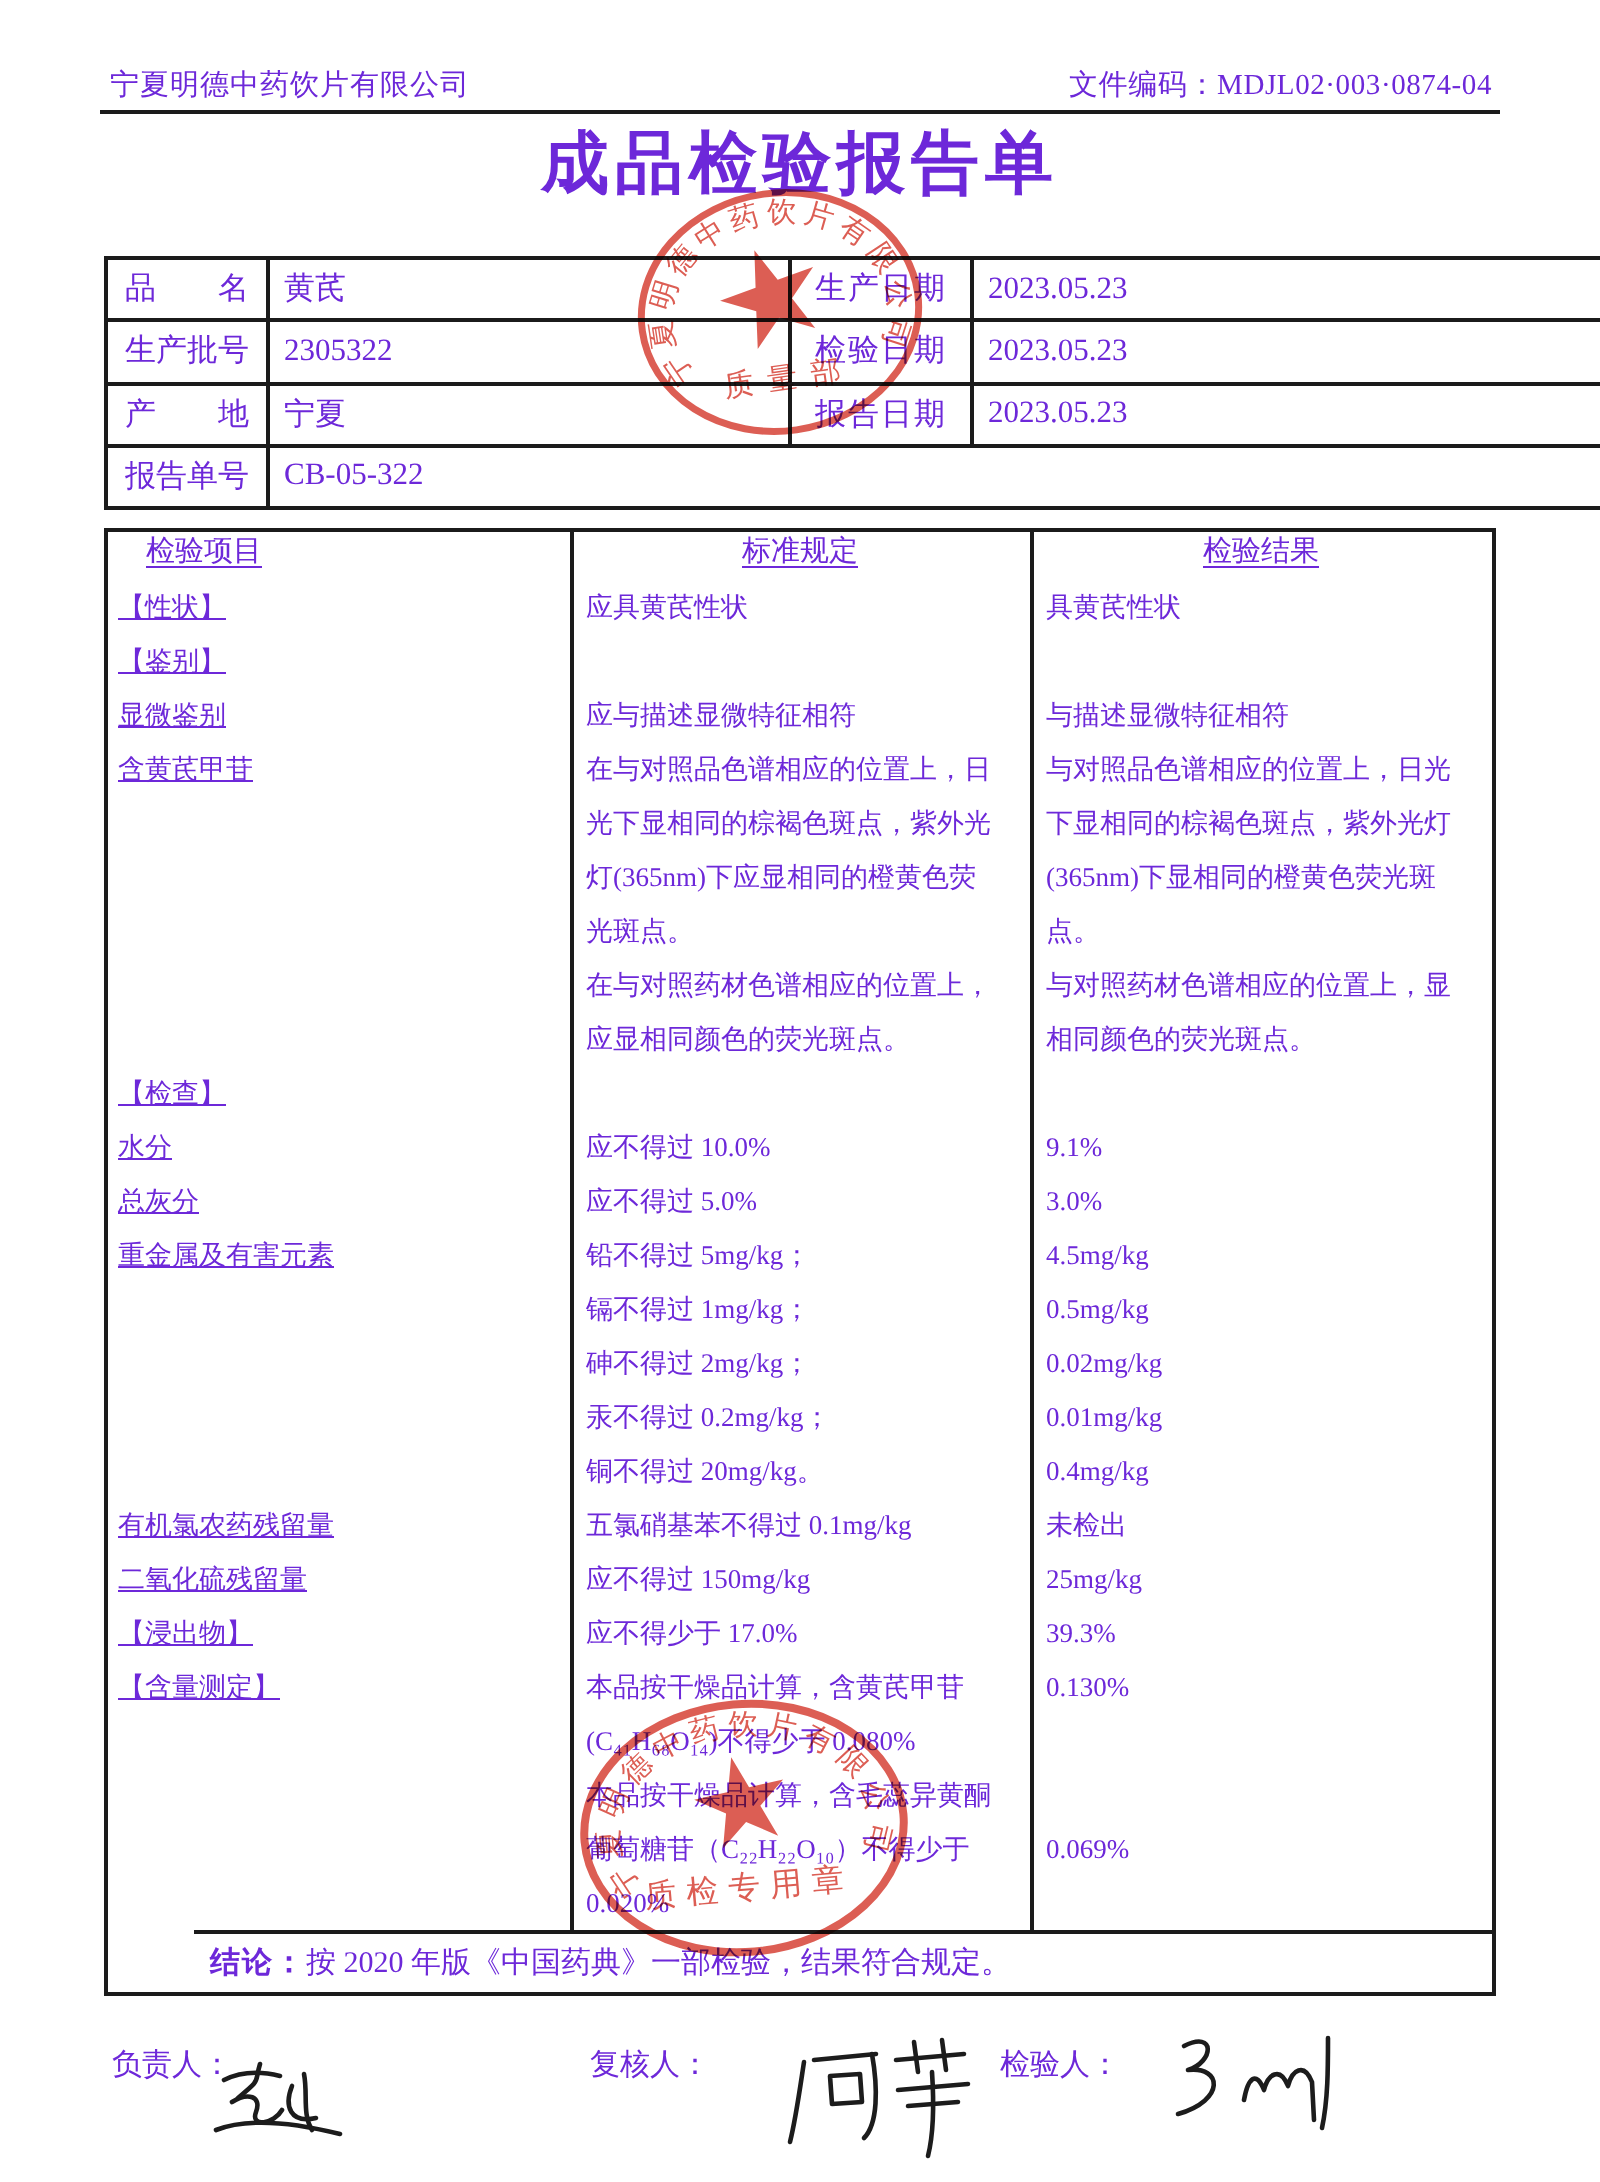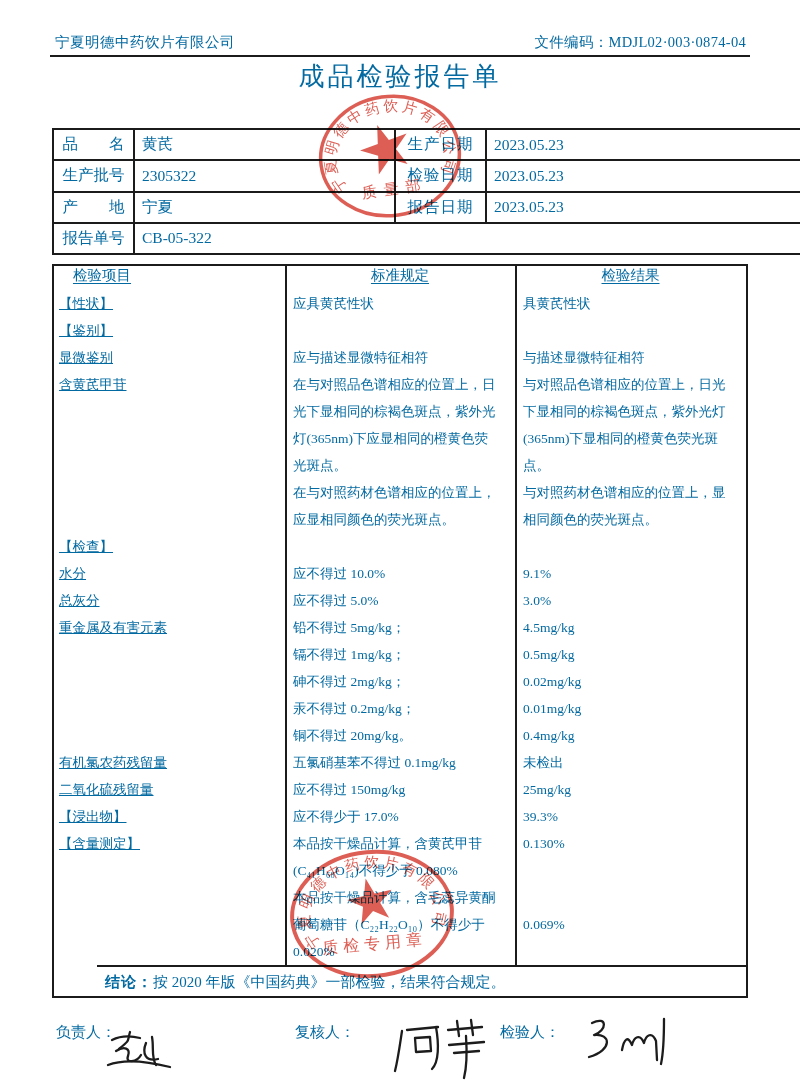--- a/index.html
+++ b/index.html
@@ -1,24 +1,24 @@
 <!DOCTYPE html>
 <html><head>
 <meta charset="utf-8">
 <style>
   html,body{margin:0;padding:0;background:#ffffff;}
   .page{position:relative;width:800px;height:1091px;background:#fff;overflow:hidden;
-        font-family:"Liberation Serif","DejaVu Serif",serif;color:#0369a1;}
+        font-family:"Liberation Serif","DejaVu Serif",serif;color:#6d28d9;}
   
   .tophead{position:absolute;left:52px;top:33px;width:696px;height:20px;font-size:14.5px;}
   .tophead .company{position:absolute;left:3px;top:0;letter-spacing:0.5px;}
   .tophead .doccode{position:absolute;right:2px;top:0;letter-spacing:0.3px;}
   .rule{position:absolute;left:50px;top:55px;width:700px;height:2px;background:#1b1b1b;}
   .title{position:absolute;left:0;top:59px;width:800px;text-align:center;
-         font-size:26px;font-weight:normal;letter-spacing:3px;}
+         font-size:34px;font-weight:bold;letter-spacing:3px;}
   
   .infotable{position:absolute;left:52px;top:128px;width:792px;height:127px;
              border:2px solid #1b1b1b;box-sizing:border-box;display:flex;flex-direction:column;}
   .inforow{flex:1;display:flex;border-bottom:2px solid #1b1b1b;box-sizing:border-box;}
   .inforow:last-child{border-bottom:none;}
   .icell{box-sizing:border-box;display:flex;align-items:center;font-size:15.5px;}
   .icell.lab1{width:81px;justify-content:center;border-right:2px solid #1b1b1b;}
   .icell.val1{width:259px;padding-left:7px;}
   .icell.lab2{width:93px;justify-content:center;border-left:2px solid #1b1b1b;border-right:2px solid #1b1b1b;letter-spacing:1px;}
   .icell.val2{flex:1;padding-left:7px;}

